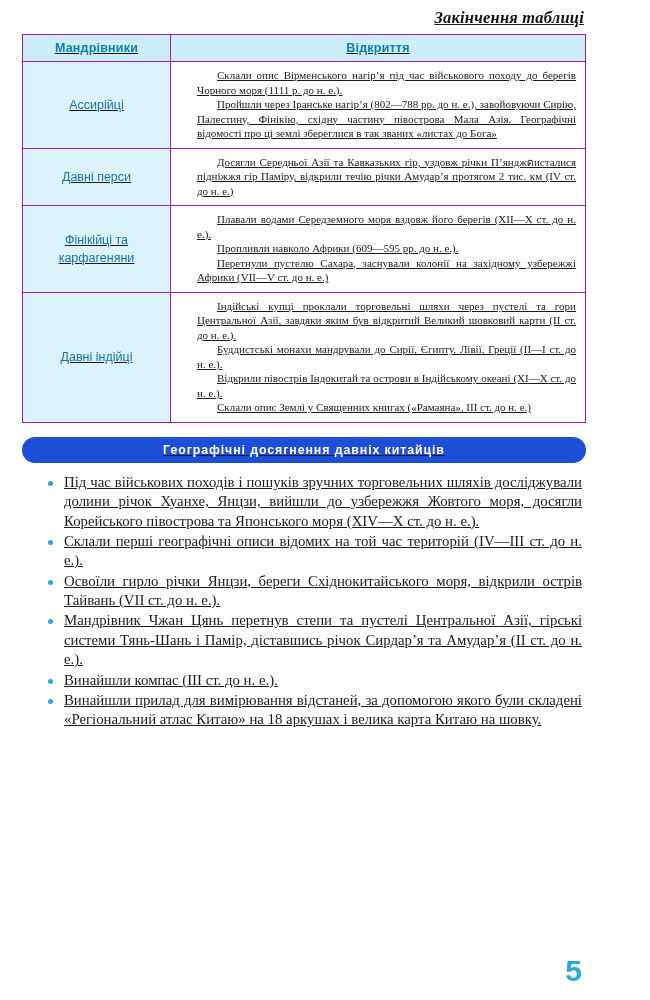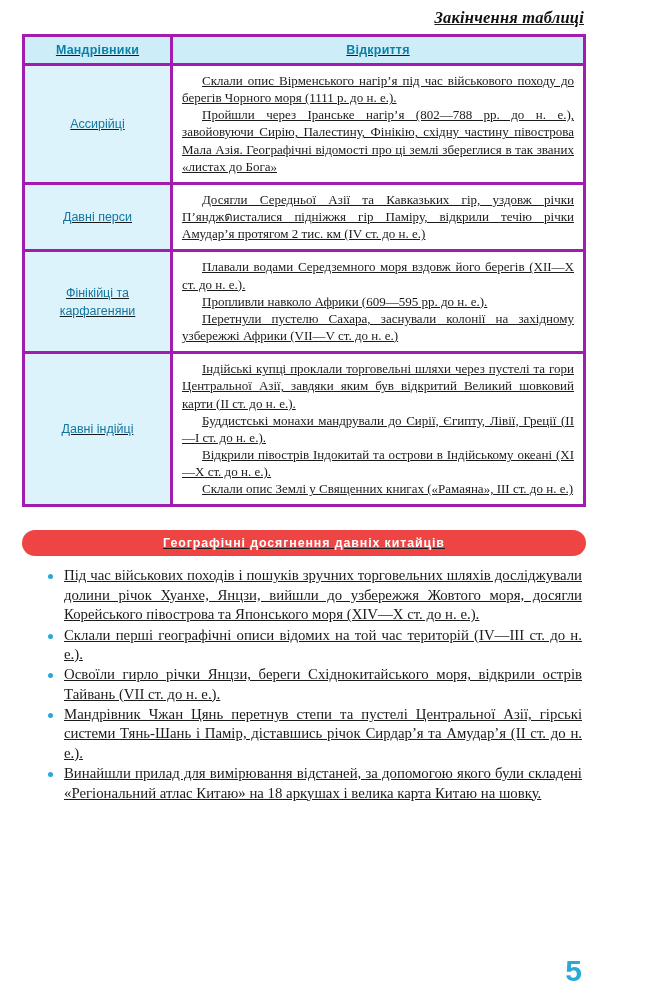--- a/index.html
+++ b/index.html
@@ -32,21 +32,21 @@
     padding: 8px 2px 6px 0;
     letter-spacing: .2px;
   }
   table.main {
     width: 100%;
     border-collapse: collapse;
     table-layout: fixed;
     border: 1px solid #52b9df;
   }
   table.main td, table.main th {
-    border: 3px solid #a21caf;
+    border: 1px solid #a21caf;
     vertical-align: middle;
   }
   table.main thead th {
     background: #cdeef9;
     color: #0e7fa8;
     font-family: "Liberation Sans", sans-serif;
     font-weight: bold;
     font-size: 12.5px;
     padding: 6px 2px;
     text-align: center;
@@ -57,34 +57,34 @@
     background: #ddf3fb;
     color: #1176a0;
     text-align: center;
     font-family: "Liberation Sans", sans-serif;
     font-size: 12.5px;
     line-height: 1.45;
     padding: 16px 8px;
   }
   td.disc {
     background: #ffffff;
-    padding: 6px 9px 7px 9px;
-    font-size: 13px;
+    padding: 6px 9px 7px 26px;
+    font-size: 11px;
     line-height: 1.32;
     text-align: justify;
     text-justify: inter-word;
     hyphens: manual;
   }
   td.disc p {
     margin: 0;
     text-indent: 20px;
   }
   .band {
-    margin-top: 23px;
-    background: #ef4444;
+    margin-top: 14px;
+    background: #1d4ed8;
     border-radius: 14px;
     height: 26px;
     display: flex;
     align-items: center;
     justify-content: center;
   }
   .band span {
     color: #ffffff;
     font-family: "Liberation Sans", sans-serif;
     font-weight: bold;
@@ -180,17 +180,18 @@
 
   <div class="band">
     <span>Географічні досягнення давніх китайців</span>
   </div>
 
   <ul class="bullets">
     <li>Під час військових походів і пошуків зручних торговельних шляхів досліджували долини річок Хуанхе, Янцзи, вийшли до узбережжя Жовтого моря, досягли Корейського півострова та Японського моря (XIV—X ст. до н. е.).</li>
     <li>Склали перші географічні описи відомих на той час територій (IV—III ст. до н. е.).</li>
     <li>Освоїли гирло річки Янцзи, береги Східнокитайського моря, відкрили острів Тайвань (VII ст. до н. е.).</li>
     <li>Мандрівник Чжан Цянь перетнув степи та пустелі Центральної Азії, гірські системи Тянь-Шань і Памір, діставшись річок Сирдар’я та Амудар’я (II ст. до н. е.).</li>
+    <li>Винайшли компас (III ст. до н. е.).</li>
     <li>Винайшли прилад для вимірювання відстаней, за допомогою якого були складені «Регіональний атлас Китаю» на 18 аркушах і велика карта Китаю на шовку.</li>
   </ul>
 
   <div class="pagenum">5</div>
 </div>
 
 </body></html>

